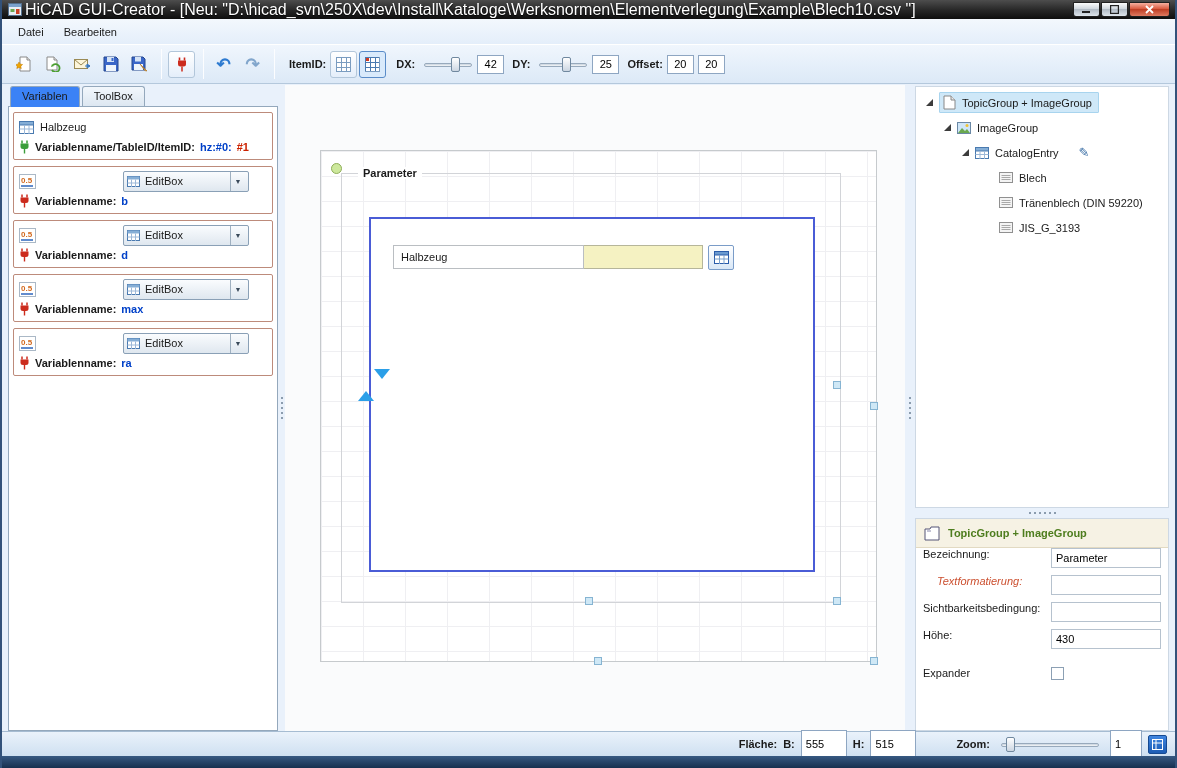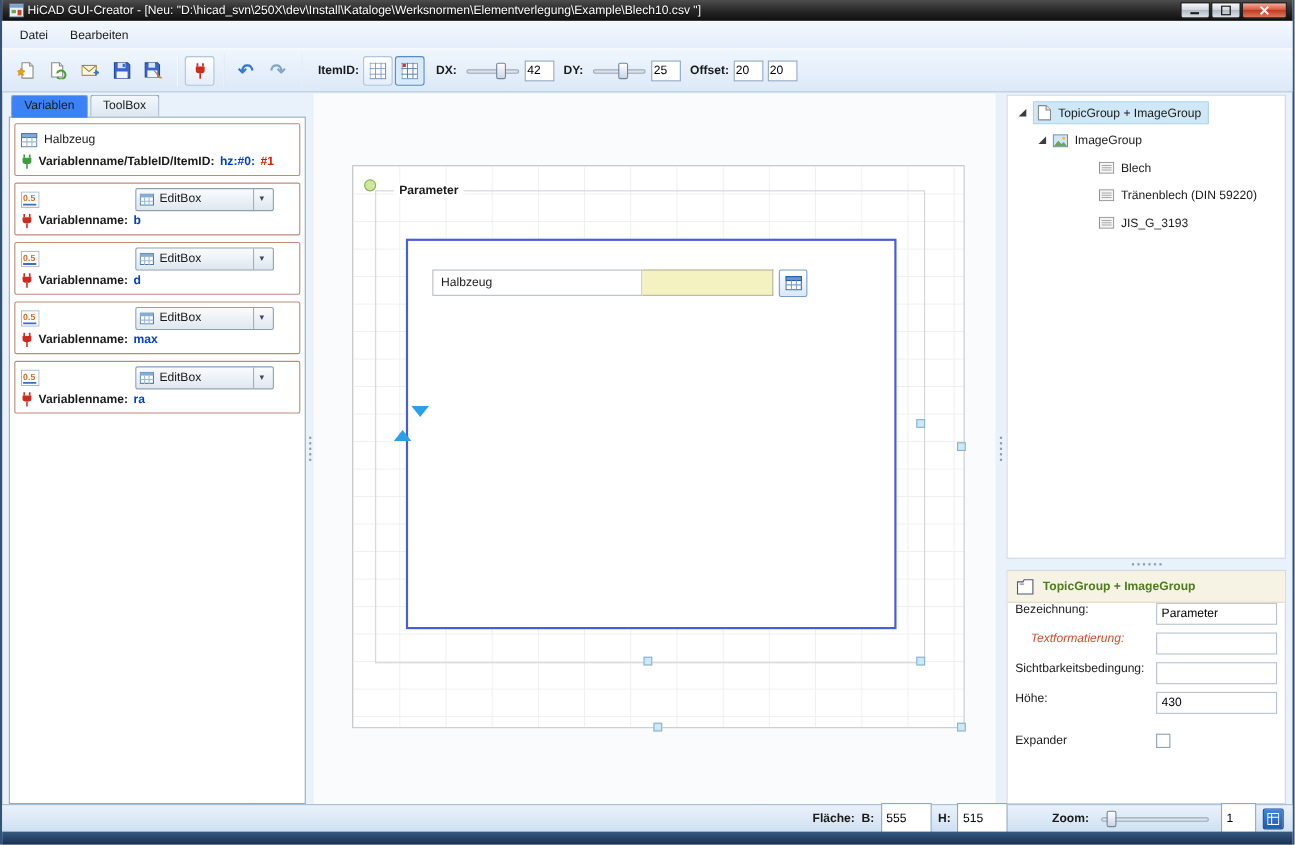--- a/index.html
+++ b/index.html
@@ -4,37 +4,37 @@
 <style>
   * { box-sizing: border-box; margin: 0; padding: 0; }
   html,body { width:1177px; height:768px; font-family:"Liberation Sans", sans-serif; }
   body { position:relative; background:#d4e4f4; overflow:hidden; font-size:11px; color:#1a1a1a; }
 
   .window { position:absolute; inset:0; border-left:2px solid #33527a; border-right:2px solid #33527a; background:#e9f1fb; }
 
   
   .titlebar { position:absolute; top:0; left:0; right:0; height:19px; background:linear-gradient(#4d4d4d,#262626 55%,#0e0e0e); color:#fff; display:flex; align-items:center; padding:0 3px; }
   .app-icon { width:14px; height:13px; margin:0 3px; flex:0 0 auto; }
-  .title-text { flex:1; font-size:11px; white-space:nowrap; overflow:hidden; text-shadow:0 1px 1px #000; }
+  .title-text { flex:1; font-size:16px; white-space:nowrap; overflow:hidden; text-shadow:0 1px 1px #000; }
   .win-buttons { display:flex; gap:1px; margin-right:2px; }
   .win-btn { width:27px; height:15px; border:1px solid #202020; border-radius:0 0 3px 3px; background:linear-gradient(#fbfbfb,#cfd6dd 45%,#aeb8c2 46%,#dee5ec); display:flex; align-items:center; justify-content:center; cursor:pointer; }
   .win-btn.close { width:41px; background:linear-gradient(#f6b0a0,#d9593f 45%,#bc3a20 46%,#e07a60); }
   .win-btn svg { display:block; }
 
   
   .menubar { position:absolute; top:19px; left:0; right:0; height:25px; background:linear-gradient(#f3f8fd,#e4eefa); display:flex; align-items:center; padding-left:6px; }
   .menu-item { padding:4px 10px; cursor:default; }
 
   .toolbar { position:absolute; top:44px; left:0; right:0; height:40px; background:linear-gradient(#f0f6fd,#dcE9f7); border-top:1px solid #fff; border-bottom:1px solid #b4c8dc; display:flex; align-items:center; padding:0 8px; }
   .tb-btn { width:27px; height:27px; display:flex; align-items:center; justify-content:center; border:1px solid transparent; border-radius:3px; margin-right:2px; cursor:pointer; }
   .tb-btn.framed { border-color:#b2c6da; background:linear-gradient(#ffffff,#e4eefa); }
   .tb-btn.pressed { border-color:#5a8cc8; background:#d9eafb; }
   .tb-sep { width:1px; align-self:stretch; margin:4px 6px; background:#b6c9dd; border-right:1px solid #fcfdff; }
   .tb-label { font-weight:bold; margin:0 4px 0 8px; }
-  .tb-input { width:27px; height:19px; border:1px solid #8ea6c2; background:#fff; font:11px "Liberation Sans",sans-serif; text-align:left; padding:0 1px; }
+  .tb-input { width:27px; height:19px; border:1px solid #8ea6c2; background:#fff; font:11px "Liberation Sans",sans-serif; text-align:center; padding:0 1px; }
   .slider { position:relative; width:50px; height:19px; margin:0 4px; cursor:pointer; }
   .slider .track { position:absolute; left:1px; right:1px; top:8px; height:4px; background:#fdfdfd; border:1px solid #97a9bc; border-radius:2px; box-shadow:inset 0 1px 2px #c2cedb; }
   .slider .thumb { position:absolute; top:2px; width:9px; height:15px; background:linear-gradient(#ffffff,#ccd6e2); border:1px solid #70889f; border-radius:2px; }
   .grid-ico { position:relative; width:15px; height:15px; background-color:#fff; background-image:linear-gradient(#7a9cc0 1px, transparent 1px), linear-gradient(90deg,#7a9cc0 1px, transparent 1px); background-size:5px 5px; border-right:1px solid #7a9cc0; border-bottom:1px solid #7a9cc0; }
   .grid-ico.colored { background-image:linear-gradient(#4a7ab0 1px, transparent 1px), linear-gradient(90deg,#4a7ab0 1px, transparent 1px); }
   .grid-ico.colored::after { content:""; position:absolute; left:1px; top:1px; width:3px; height:3px; background:#d23a20; }
   .glyph-undo { font-size:17px; font-weight:bold; color:#2d7ad0; line-height:1; }
   .glyph-redo { font-size:17px; font-weight:bold; color:#82a6cc; line-height:1; }
 
   
@@ -463,20 +463,32 @@
         <span class="twisty"></span>
         <span class="ico">
             <svg width="14" height="12" viewBox="0 0 14 12">
               <rect x="0.5" y="0.5" width="13" height="11" fill="#cfe6f8" stroke="#6a88a5"></rect>
               <path d="M1 11 L5 6 L8 9 L10 7 L13 11 z" fill="#6aa84f"></path>
               <circle cx="10" cy="3.5" r="1.5" fill="#f1c232"></circle>
             </svg>
           </span>
         <span>ImageGroup</span>
       </div>
+      <div class="trow" style="padding-left:46px">
+        <span class="twisty"></span>
+        <span class="ico">
+            <svg width="14" height="12" viewBox="0 0 14 12">
+              <rect x="0.5" y="0.5" width="13" height="11" fill="#fff" stroke="#4a7ab0"></rect>
+              <rect x="0.5" y="0.5" width="13" height="3.5" fill="#85aed6" stroke="#4a7ab0"></rect>
+              <path d="M5 4 V12 M9.5 4 V12 M0.5 7.5 H13.5" stroke="#9cb8d8"></path>
+            </svg>
+          </span>
+        <span>CatalogEntry</span>
+        <span class="pencil">✎</span>
+      </div>
       <div class="trow" style="padding-left:83px">
         <span class="ico">
             <svg width="14" height="11" viewBox="0 0 14 11">
               <rect x="0.5" y="0.5" width="13" height="10" fill="#f4f4f4" stroke="#909090"></rect>
               <path d="M2.5 3.5 h9 M2.5 5.5 h9 M2.5 7.5 h9" stroke="#a8a8a8"></path>
             </svg>
           </span>
         <span>Blech</span>
       </div>
       <div class="trow" style="padding-left:83px">

